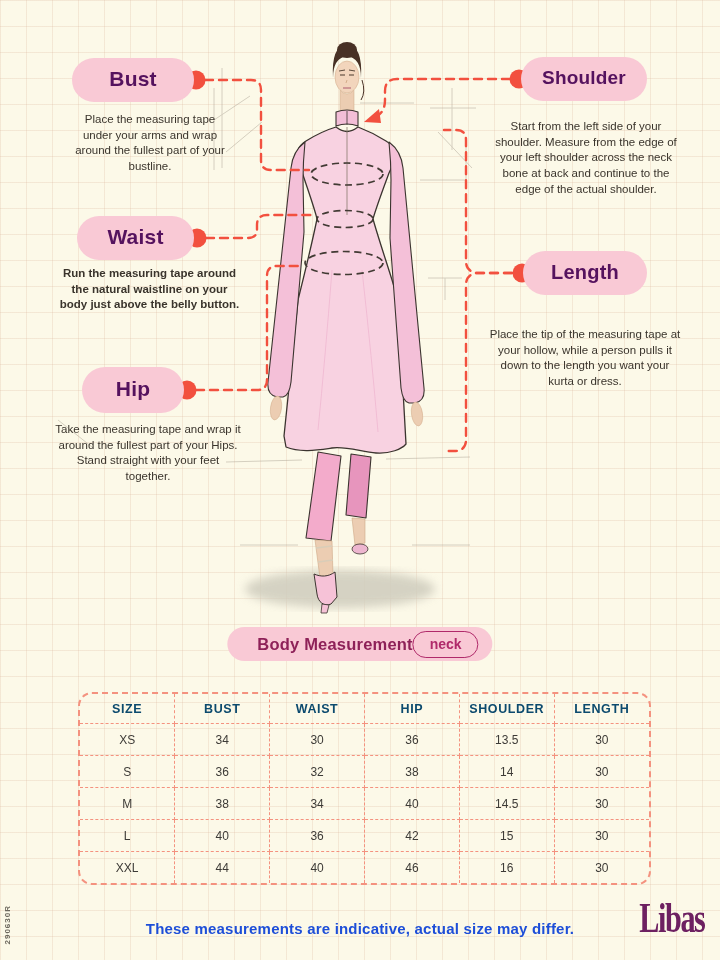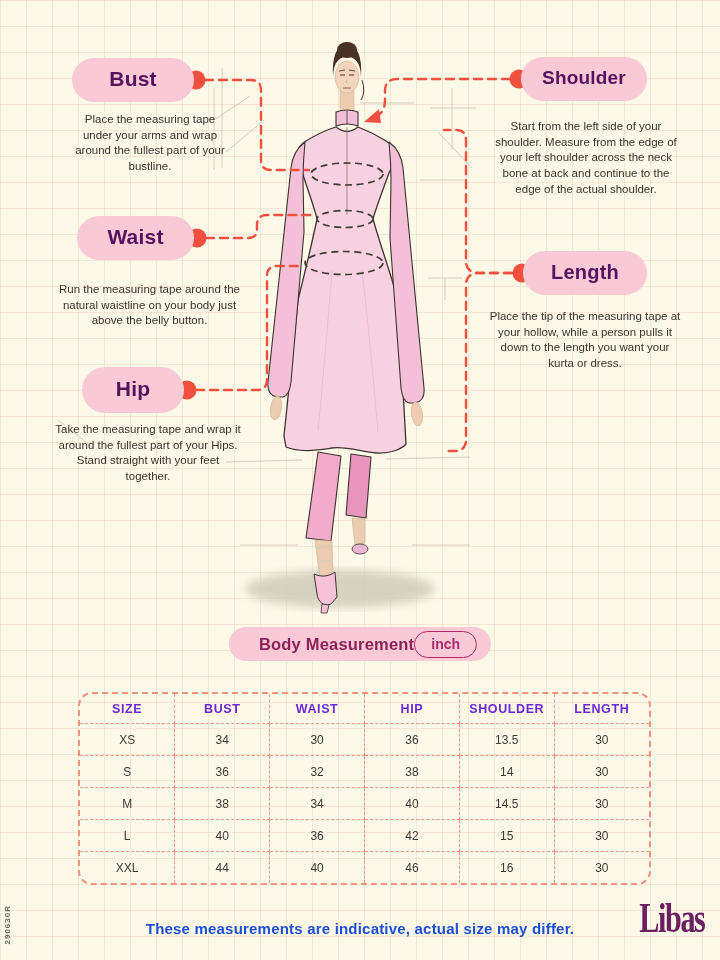--- a/index.html
+++ b/index.html
@@ -33,21 +33,21 @@
     border:1.6px solid #b02a6a;color:#b02a6a;font-weight:bold;font-size:14px;
     border-radius:17px;padding:4px 16px 5px 16px;background:transparent;cursor:pointer;
     font-family:"Liberation Sans",sans-serif;
   }
   .table-wrap{
     position:absolute;z-index:3;left:78px;top:692px;width:569px;
     border:2px dashed #f4927f;border-radius:14px;overflow:hidden;
   }
   table.size-table{width:100%;border-collapse:collapse;table-layout:fixed;}
   table.size-table th{
-    height:27px;color:#6d28d9;font-weight:bold;font-size:12.5px;letter-spacing:.6px;
+    height:27px;color:#0c4a6e;font-weight:bold;font-size:12.5px;letter-spacing:.6px;
     border-right:1.5px dashed #f4927f;border-bottom:1.5px dashed #f4927f;
   }
   table.size-table td{
     height:29px;text-align:center;color:#3d3b37;font-size:12px;
     border-right:1.5px dashed #f4927f;border-bottom:1.5px dashed #f4927f;
   }
   table.size-table th:last-child, table.size-table td:last-child{border-right:none;}
   table.size-table tr:last-child td{border-bottom:none;}
   .footer-note{
     position:absolute;z-index:3;left:0;top:920px;width:720px;text-align:center;
@@ -175,28 +175,28 @@
     <span>Hip</span>
   </div>
   <div class="pill" style="left:521px;top:57px;width:126px;height:44px;font-size:19px;">
     <span>Shoulder</span>
   </div>
   <div class="pill" style="left:523px;top:251px;width:124px;height:44px;font-size:20px;">
     <span>Length</span>
   </div>
 
   <div class="desc" style="left:70px;top:112px;width:160px;">Place the measuring tape under your arms and wrap around the fullest part of your bustline.</div>
-  <div class="desc" style="left:57px;top:282px;width:185px;">Run the measuring tape around the natural waistline on your body just above the belly button.</div>
+  <div class="desc" style="left:57px;top:266px;width:185px;font-weight:bold;">Run the measuring tape around the natural waistline on your body just above the belly button.</div>
   <div class="desc" style="left:53px;top:422px;width:190px;">Take the measuring tape and wrap it around the fullest part of your Hips. Stand straight with your feet together.</div>
   <div class="desc" style="left:493px;top:119px;width:186px;">Start from the left side of your shoulder. Measure from the edge of your left shoulder across the neck bone at back and continue to the edge of the actual shoulder.</div>
-  <div class="desc" style="left:489px;top:309px;width:192px;">Place the tip of the measuring tape at your hollow, while a person pulls it down to the length you want your kurta or dress.</div>
+  <div class="desc" style="left:489px;top:327px;width:192px;">Place the tip of the measuring tape at your hollow, while a person pulls it down to the length you want your kurta or dress.</div>
 
   <div class="bm-pill">
     <span class="bm-title">Body Measurement</span>
-    <button class="unit-pill">inch</button>
+    <button class="unit-pill">neck</button>
   </div>
 
   <div class="table-wrap">
     <table class="size-table">
       <thead>
           <tr>
             <th>SIZE</th>
             <th>BUST</th>
             <th>WAIST</th>
             <th>HIP</th>

